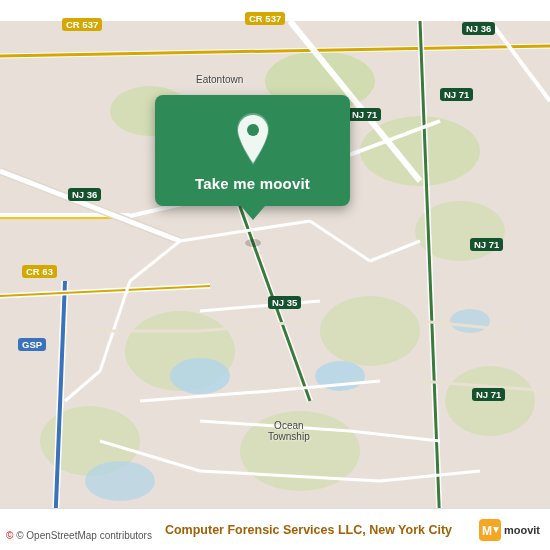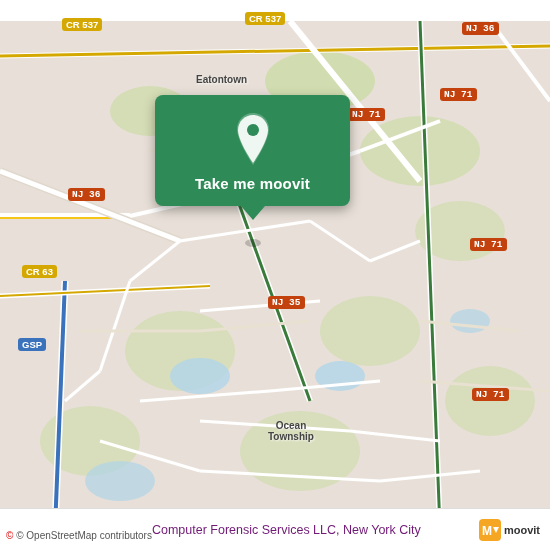--- a/index.html
+++ b/index.html
@@ -93,24 +93,24 @@
     }
 
     #attribution {
       font-size: 10px;
       color: #555;
       margin-top: 12px;
     }
 
     #business-name {
       font-size: 12.5px;
-      color: #701a75;
-      font-weight: 400;
+      color: #a16207;
+      font-weight: 700;
       flex: 1;
-      margin-left: 0;
+      margin-left: 13px;
     }
 
     #moovit-logo {
       display: flex;
       align-items: center;
       gap: 3px;
     }
 
     #moovit-text {
       font-size: 11px;
@@ -132,30 +132,29 @@
       background: #5a7fc5;
       border-radius: 3px;
       padding: 1px 4px;
       z-index: 5;
     }
     .road-label-yellow {
       background: #d4a800;
       color: #fff;
     }
     .road-label-green {
-      background: #c2410c;
+      background: #14532d;
       color: #fff;
-      font-family: Liberation Mono, monospace;
     }
 
     .place-label {
       position: absolute;
       font-size: 10px;
       color: #444;
-      font-weight: 700;
+      font-weight: 400;
       z-index: 5;
       text-shadow: 1px 1px 2px rgba(255,255,255,0.8);
     }
   </style>
 </head>
 <body>
 
 <div id="map-container">
 
   <svg id="map-svg" viewBox="0 0 550 508" xmlns="http://www.w3.org/2000/svg">

